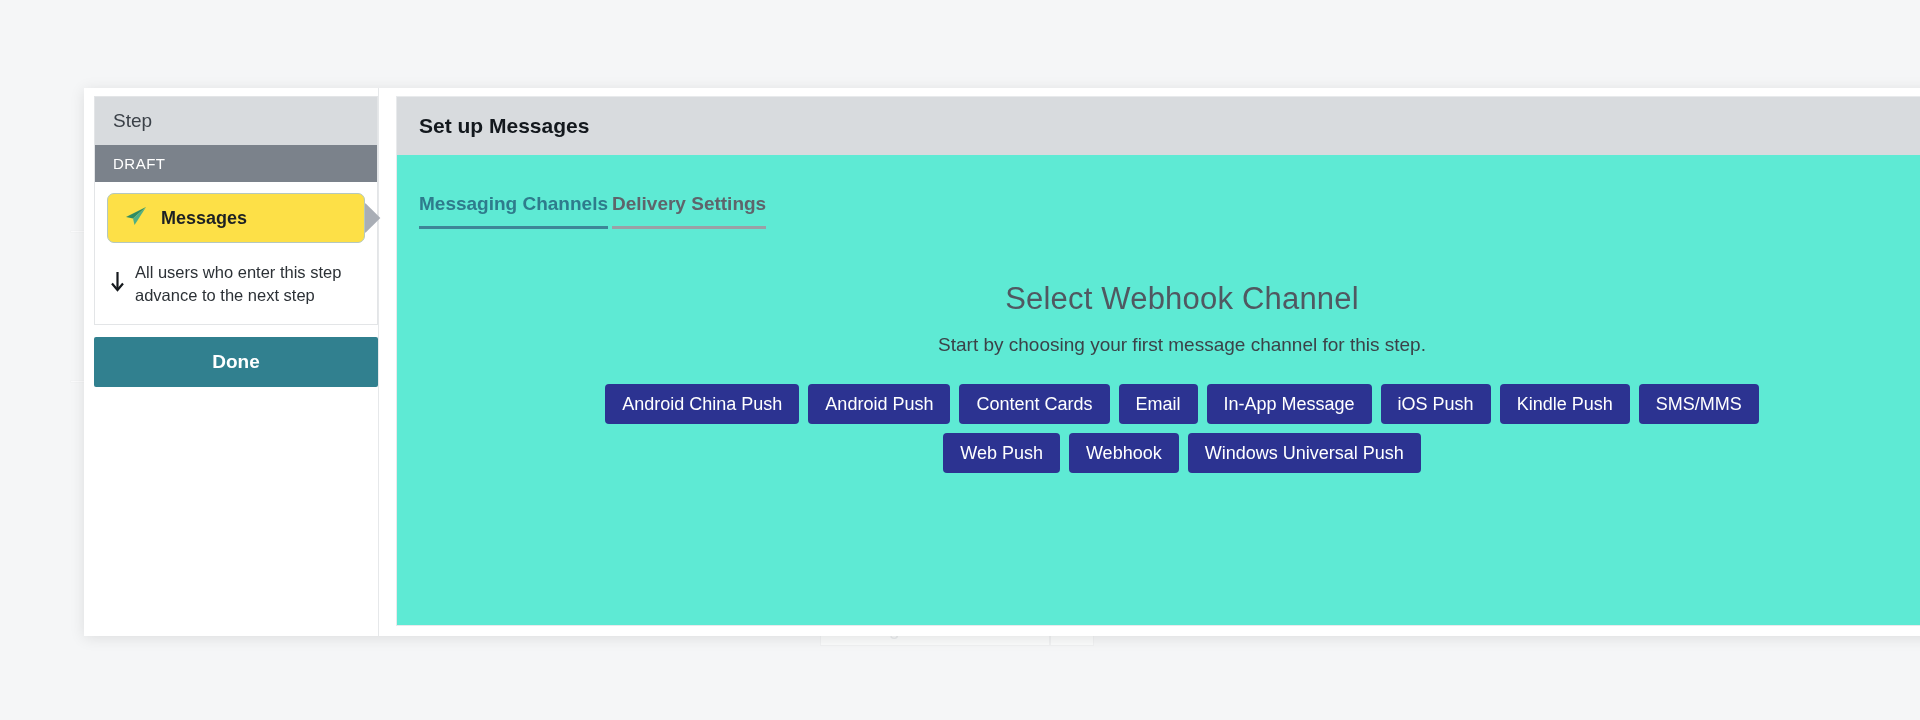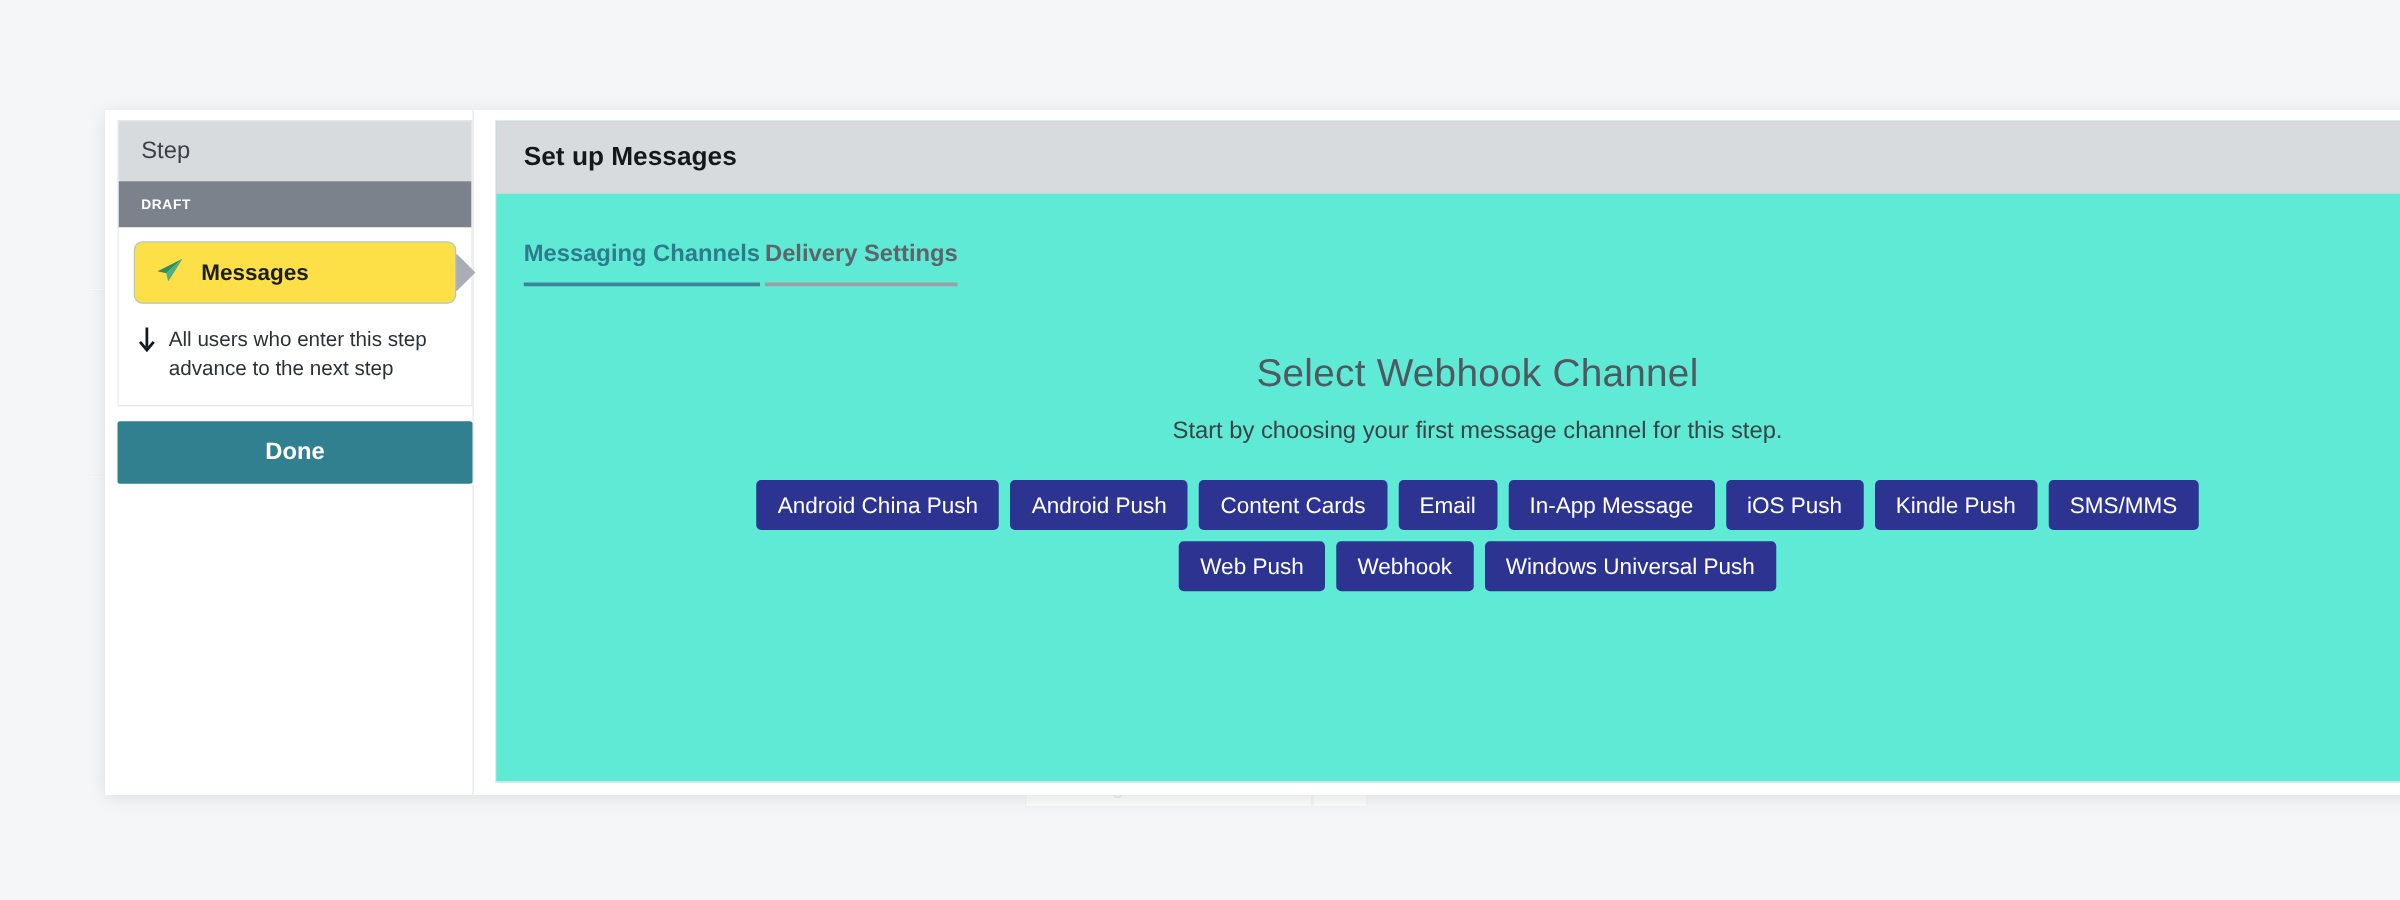--- a/index.html
+++ b/index.html
@@ -114,22 +114,22 @@
   .draft-bar {
     background: #7b828b;
     height: 37px;
     display: flex;
     align-items: center;
     padding-left: 18px;
     box-sizing: border-box;
   }
   .draft-bar span {
     color: #ffffff;
-    font-size: 11px;
-    font-weight: bold;
+    font-size: 15px;
+    font-weight: normal;
     letter-spacing: .5px;
   }
   .rail-body {
     padding: 11px 12px 16px 12px;
     background: #fff;
   }
   .step-chip-wrap {
     position: relative;
   }
   .step-chip {
@@ -155,21 +155,21 @@
     right: -11px;
     top: 50%;
     transform: translateY(-50%) rotate(45deg);
     width: 21px;
     height: 21px;
     background: #a9aeb6;
     z-index: 1;
   }
   .step-desc {
     display: flex;
-    align-items: flex-start;
+    align-items: center;
     margin-top: 18px;
     padding: 0 10px 0 2px;
   }
   .step-desc-text {
     font-size: 16.5px;
     color: #2c3136;
     line-height: 1.42;
     margin-left: 9px;
   }
   .done-btn {

